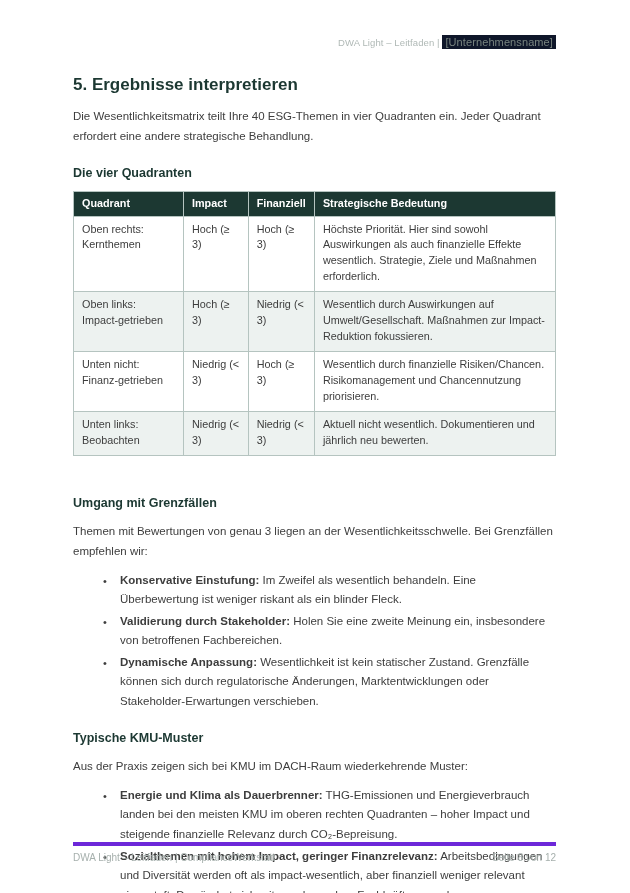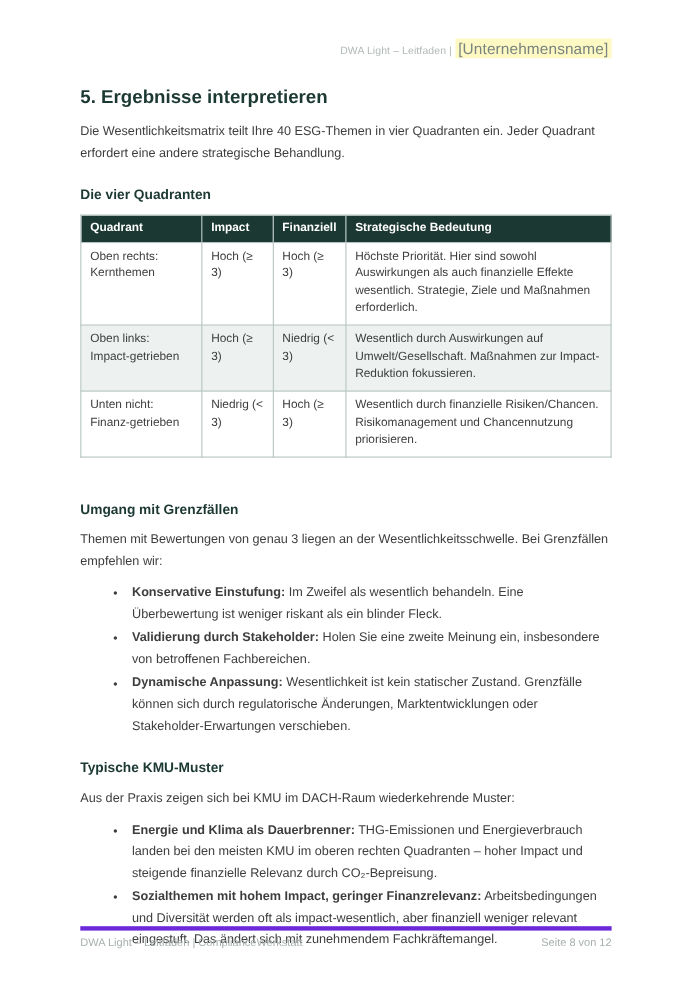--- a/index.html
+++ b/index.html
@@ -15,23 +15,23 @@
 
   
   .doc-header{
     margin-top:36px;
     text-align:right;
     font-size:9.5px;
     color:#b0b9b6;
     letter-spacing:.1px;
   }
   .company-highlight{
-    background:#fef9c3;
+    background:#0f172a;
     color:#78847f;
-    font-size:14px;
+    font-size:11px;
     padding:1px 3px;
     text-align:right;
   }
 
   
   .doc-title{
     margin:27px 0 0;
     font-size:17px;
     font-weight:bold;
     color:#1c3832;
@@ -150,20 +150,26 @@
         <td>Hoch (≥ 3)</td>
         <td>Niedrig (&lt; 3)</td>
         <td>Wesentlich durch Auswirkungen auf Umwelt/Gesellschaft. Maßnahmen zur Impact-Reduktion fokussieren.</td>
       </tr>
       <tr>
         <td>Unten nicht: Finanz-getrieben</td>
         <td>Niedrig (&lt; 3)</td>
         <td>Hoch (≥ 3)</td>
         <td>Wesentlich durch finanzielle Risiken/Chancen. Risikomanagement und Chancennutzung priorisieren.</td>
       </tr>
+      <tr class="stripe">
+        <td>Unten links: Beobachten</td>
+        <td>Niedrig (&lt; 3)</td>
+        <td>Niedrig (&lt; 3)</td>
+        <td>Aktuell nicht wesentlich. Dokumentieren und jährlich neu bewerten.</td>
+      </tr>
     </tbody>
   </table>
 
   <h2 class="section-h big-gap">Umgang mit Grenzfällen</h2>
 
   <p class="body-p">Themen mit Bewertungen von genau 3 liegen an der Wesentlichkeitsschwelle. Bei Grenzfällen empfehlen wir:</p>
 
   <ul class="bullets">
     <li><span class="lead">Konservative Einstufung:</span><span> Im Zweifel als wesentlich behandeln. Eine Überbewertung ist weniger riskant als ein blinder Fleck.</span></li>
     <li><span class="lead">Validierung durch Stakeholder:</span><span> Holen Sie eine zweite Meinung ein, insbesondere von betroffenen Fachbereichen.</span></li>

